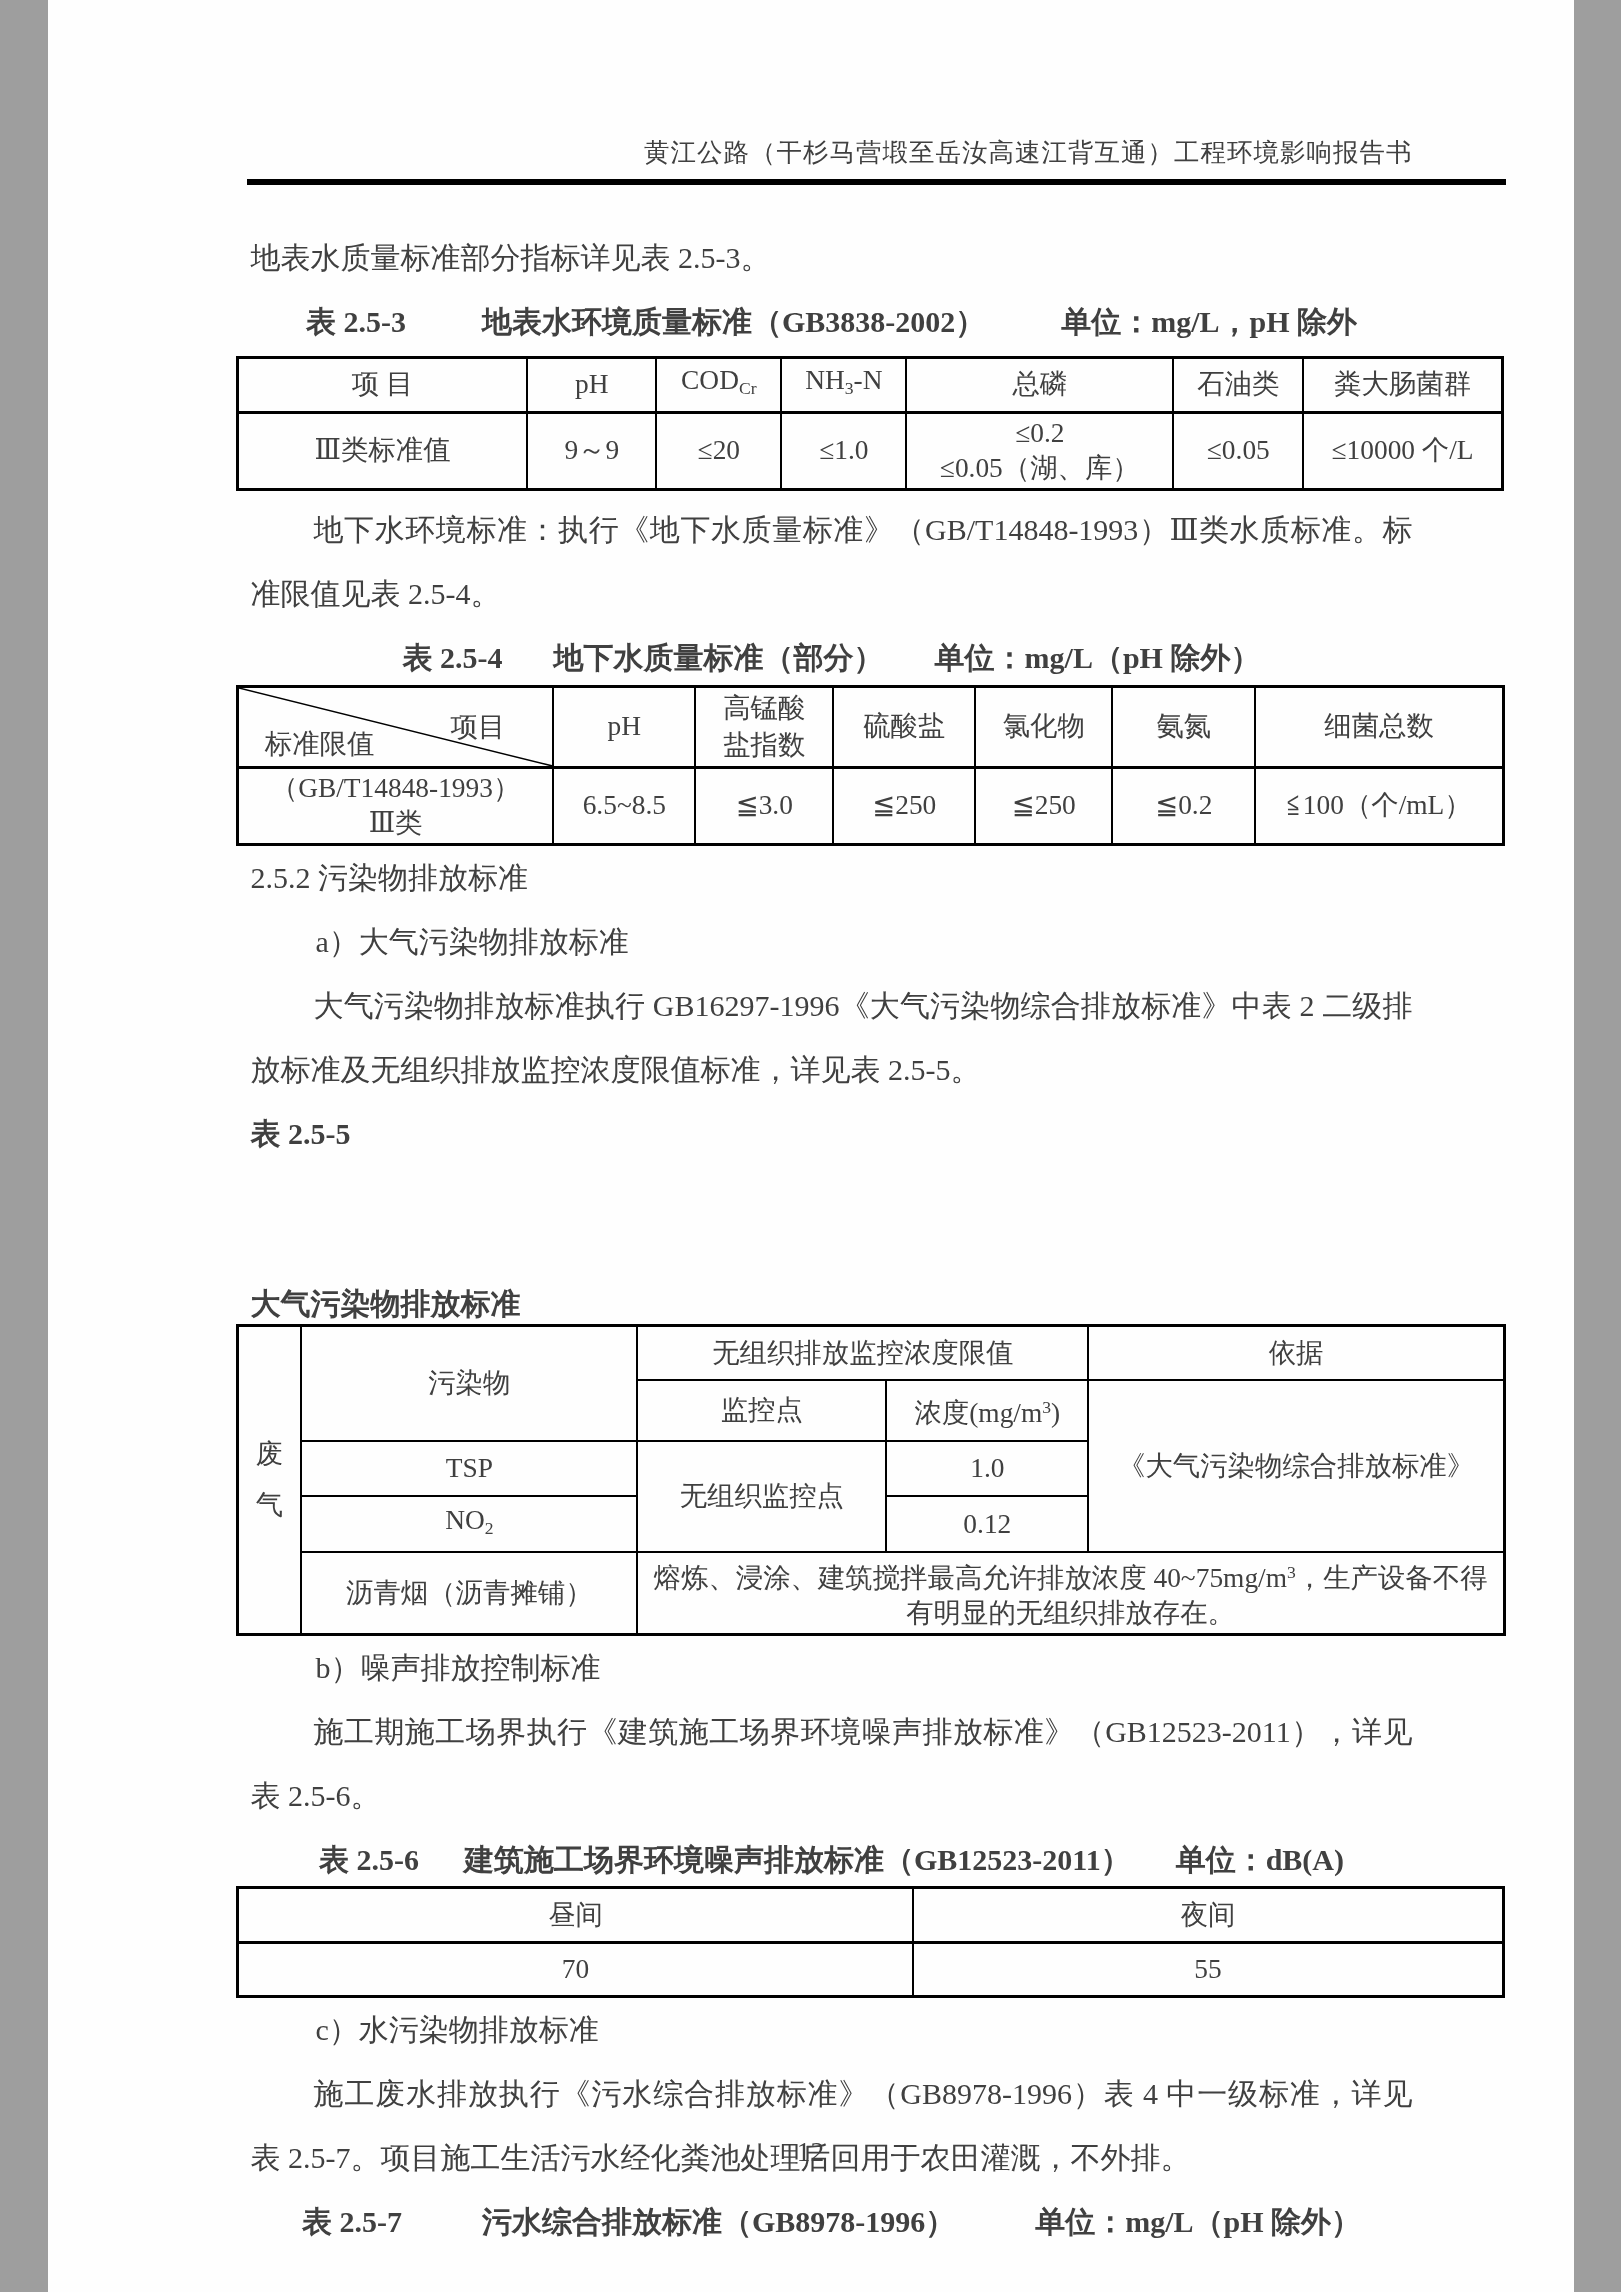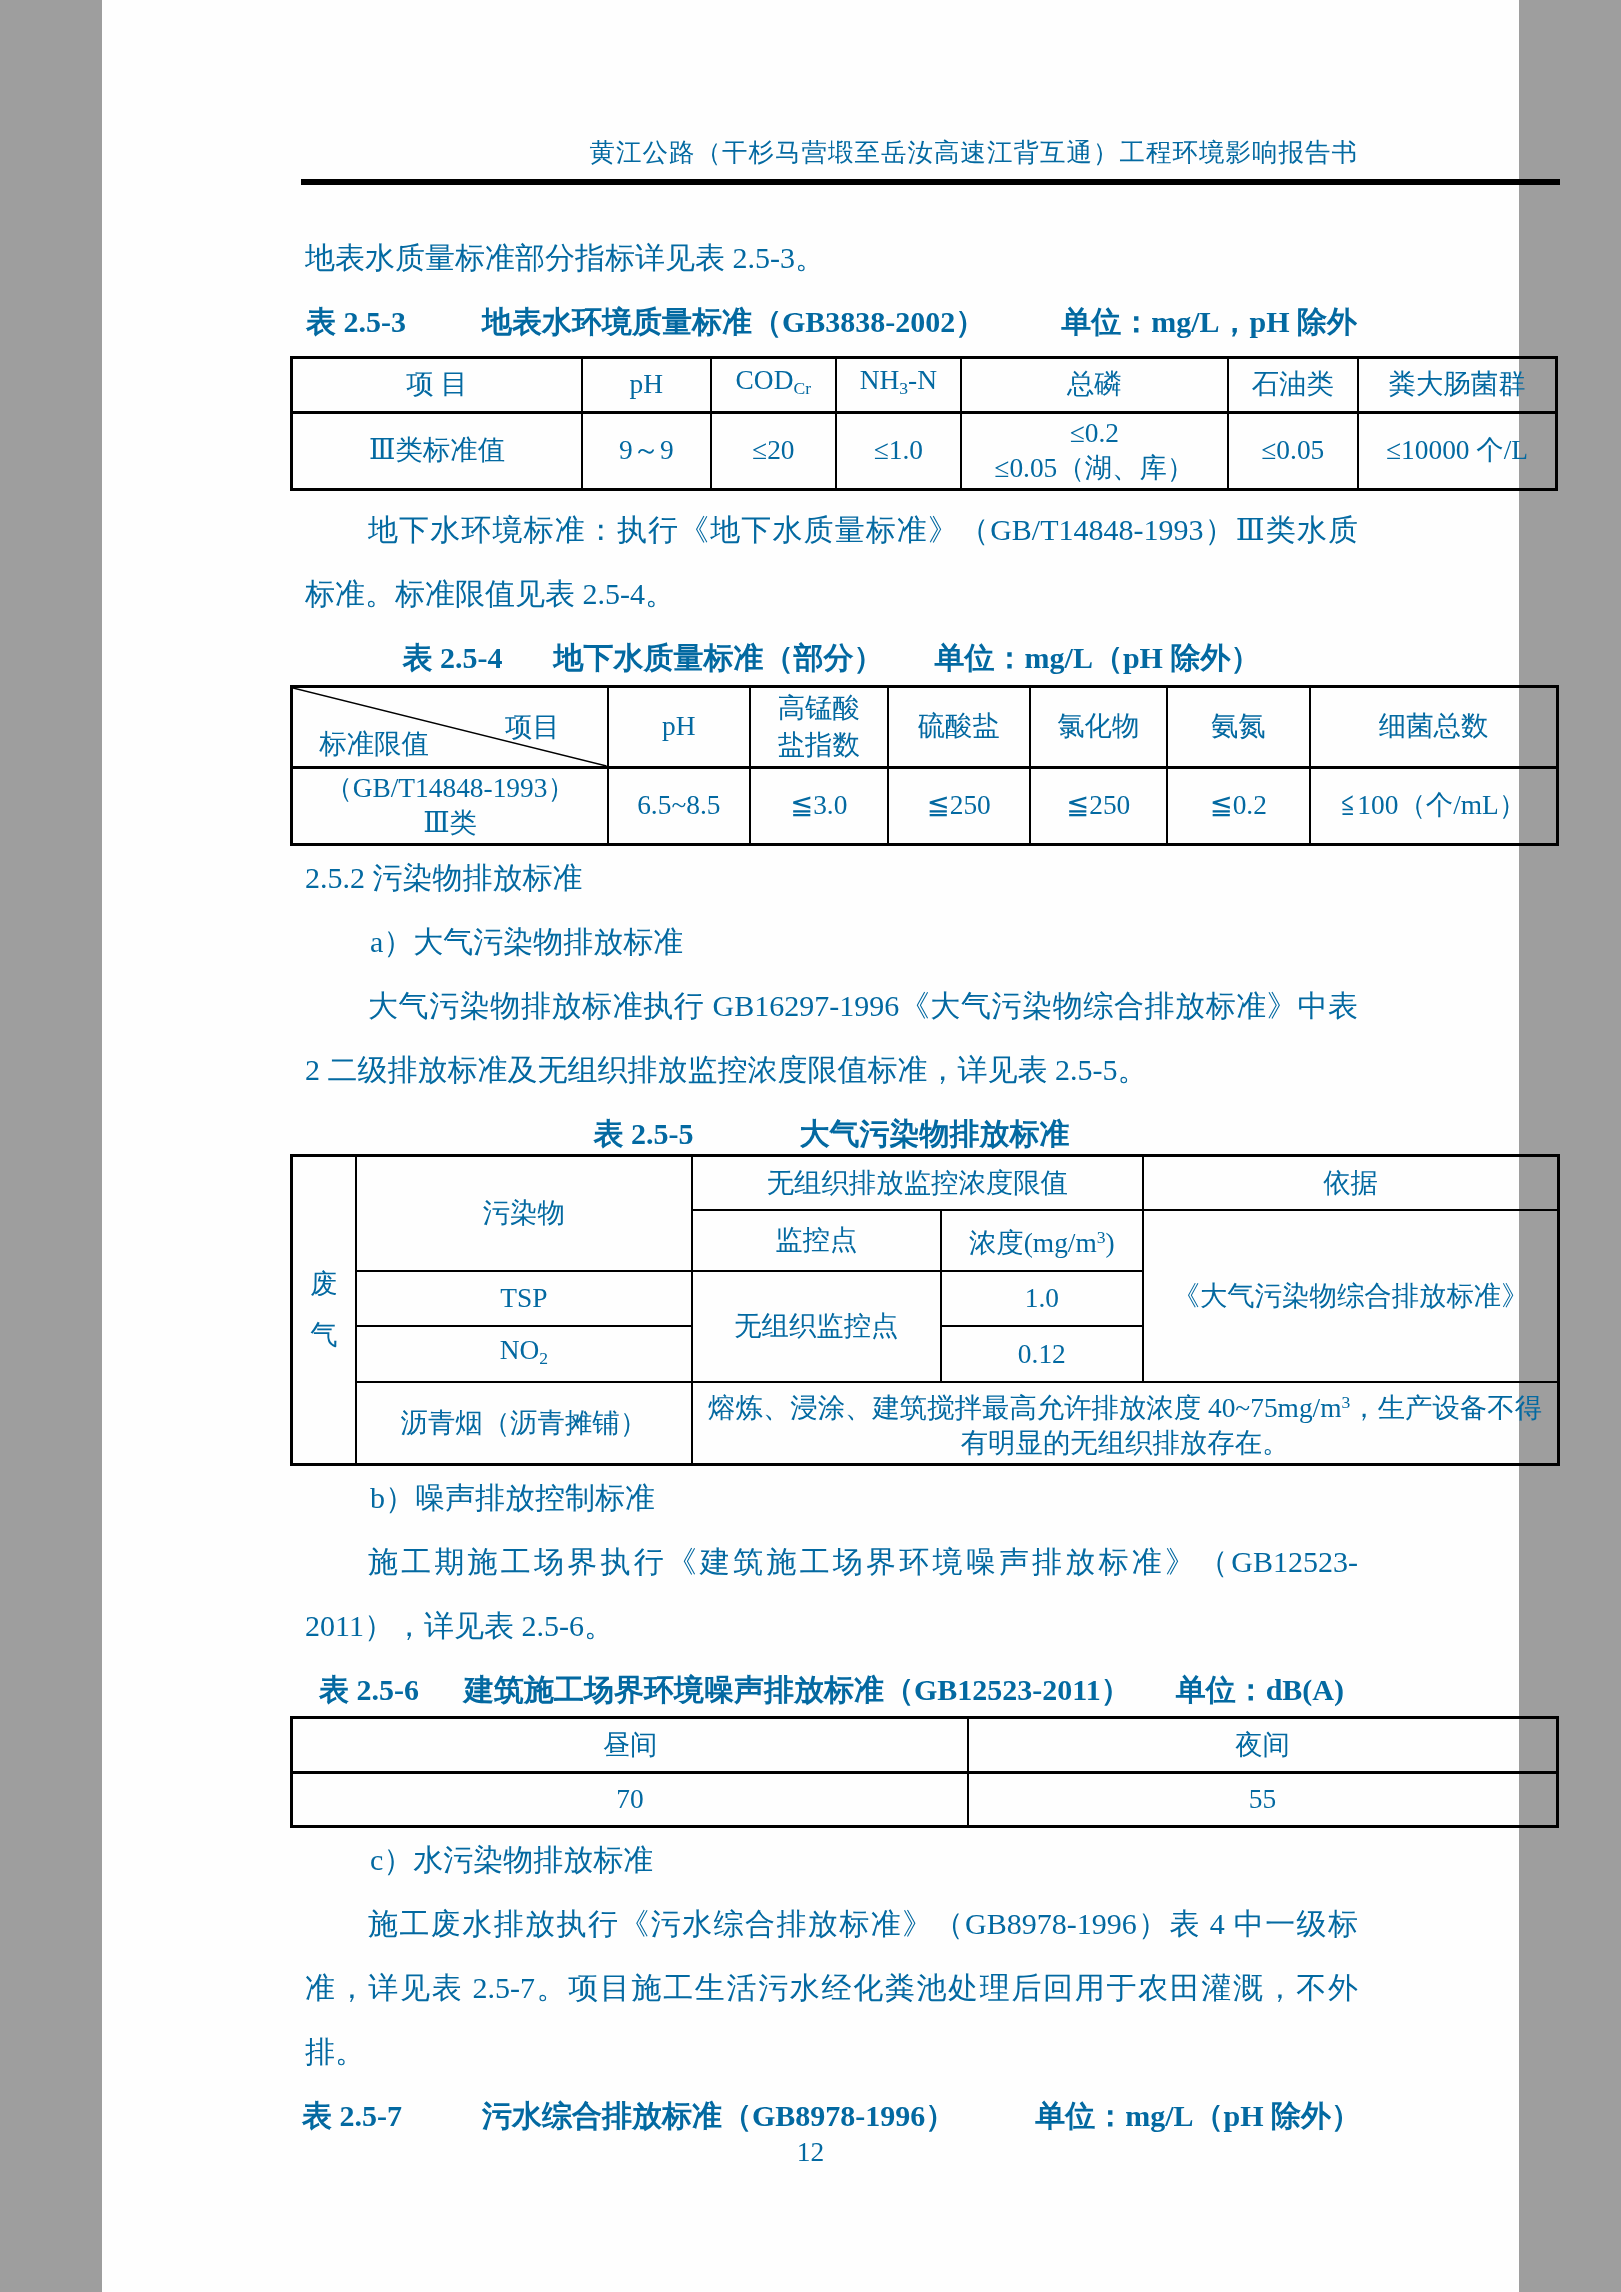--- a/index.html
+++ b/index.html
@@ -1,37 +1,37 @@
 <!DOCTYPE html>
 <html><head>
 <meta charset="utf-8">
 <style>
   * { margin:0; padding:0; box-sizing:border-box; }
   html,body { background:#9e9e9e; }
   .page {
     position:relative;
-    width:1417px; height:2293px;
+    width:1526px; height:2293px;
     margin:0 auto;
     background:#fefefe;
-    color:#0369a1;
+    color:#404040;
     font-family:"Liberation Serif","DejaVu Serif",serif;
     font-size:30px; line-height:64px;
     padding:135px 161px 0 203px;
   }
   
   .report-header { text-align:right; font-size:25.5px; line-height:35px; letter-spacing:1px; }
   .header-rule { height:5.9px; background:#000; margin-top:8.8px; width:1259px; margin-left:-3.9px; }
   
   p.body { text-align:justify; }
   .indent { text-indent:2.1em; }
   .sec-head { text-align:left; }
   .sec-sub { padding-left:65px; }
   
   .table-title { display:flex; justify-content:center; align-items:baseline; font-weight:bold; line-height:64px; white-space:nowrap; }
-  .g-t3 { gap:76px; } .g-t4 { gap:51px; } .g-t5 { gap:106px; } .g-t6 { gap:45px; } .g-t7 { gap:80px; }
+  .g-t3 { gap:76px; } .g-t4 { gap:51px; } .g-t5 { gap:106px;flex-direction:column; } .g-t6 { gap:45px; } .g-t7 { gap:80px; }
   
   table { border-collapse:collapse; table-layout:fixed; width:1266px; margin-left:-14.7px;
           border:3.9px solid #000; }
   td { border:2px solid #000; border-top-width:2.9px; border-bottom-width:2.9px;
        text-align:center; vertical-align:middle;
        font-size:27.4px; line-height:35px; padding:2px 3.9px;margin-top:44px; }
   tr.head td { border-bottom-width:3.9px; }
   sub { font-size:17.6px; vertical-align:-4.9px; }
   sup { font-size:17.6px; vertical-align:8.8px; }
   #t3 tr.head td { height:55px; }

